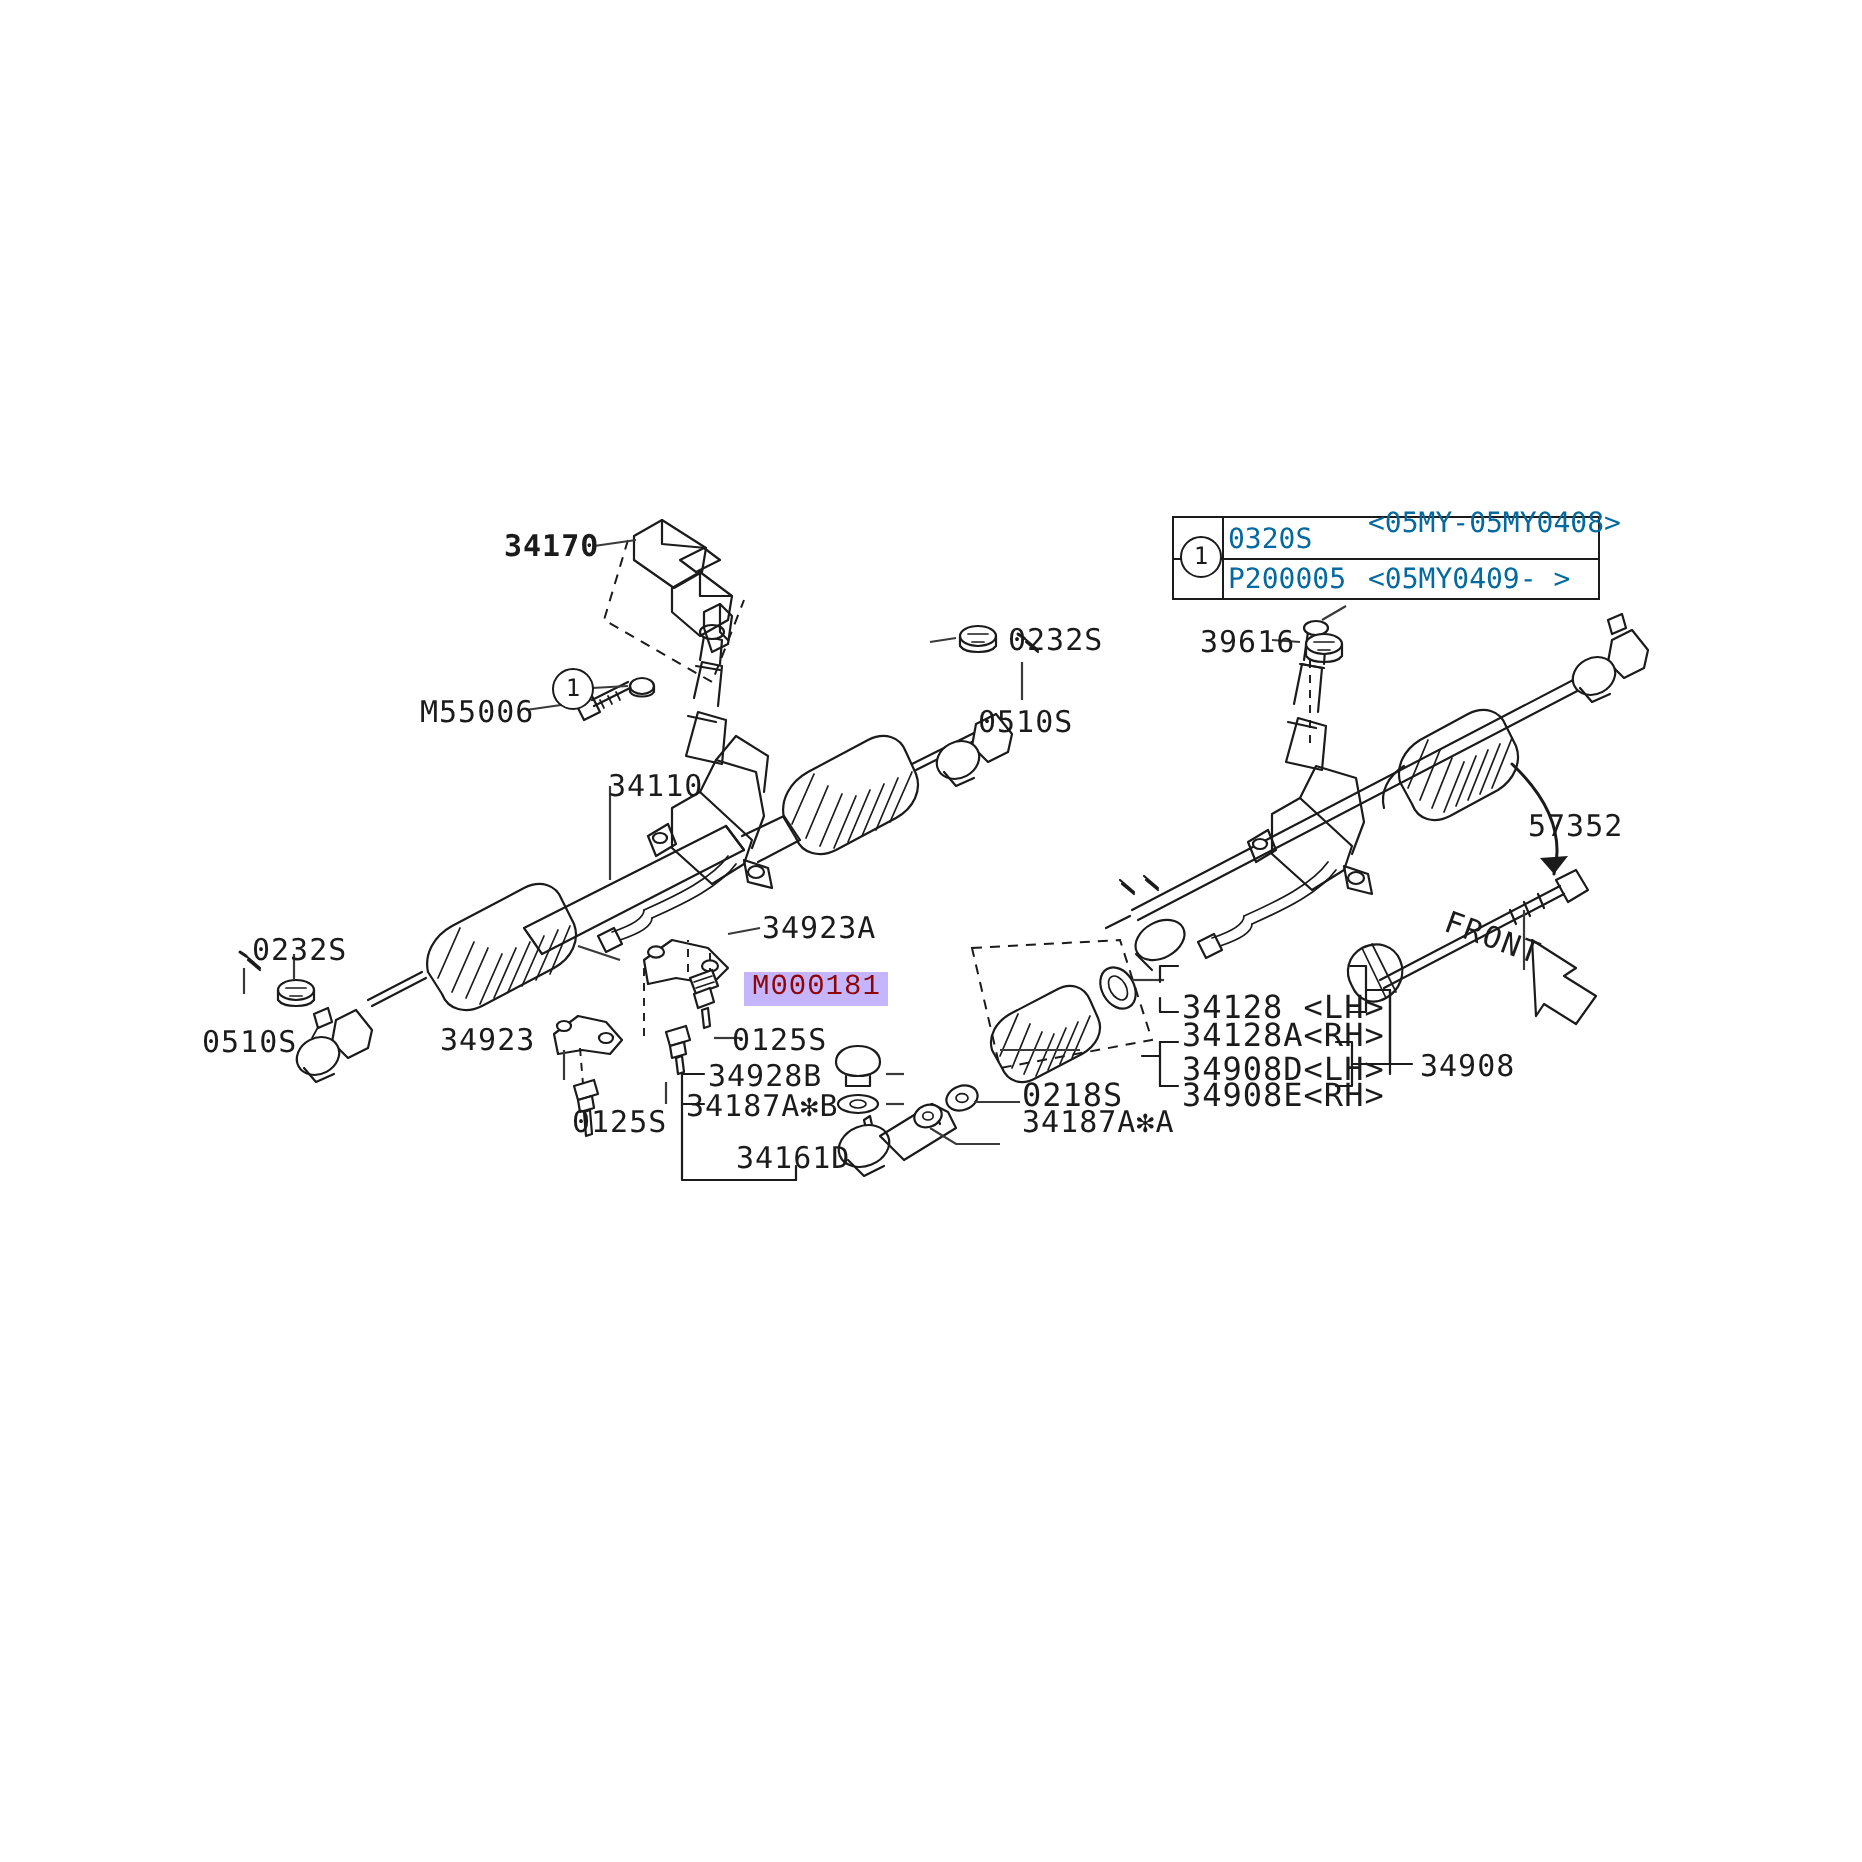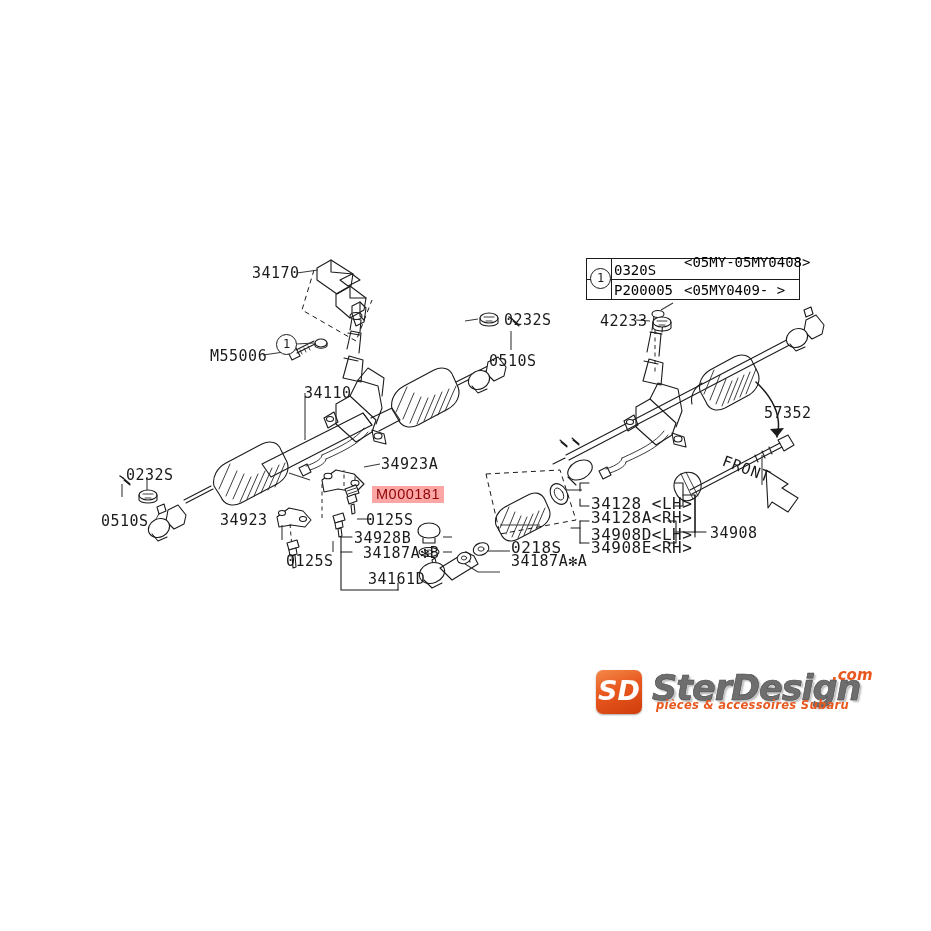--- a/index.html
+++ b/index.html
@@ -12,30 +12,30 @@
   svg.layer{position:absolute;left:0;top:0;width:931px;height:931px;}
 
   .lbl{position:absolute;white-space:nowrap;font-size:15px;letter-spacing:0.5px;
        color:#1b1b1b;font-family:"DejaVu Sans Mono","Liberation Mono",monospace;}
   .lbl.sm{font-size:16px;}
 
   .tablebox{position:absolute;border:1.4px solid #1b1b1b;background:#fff;}
   .tablebox .rowline{position:absolute;left:0;right:0;height:0;border-top:1.2px solid #1b1b1b;}
   .tablebox .colline{position:absolute;top:0;bottom:0;width:0;border-left:1.2px solid #1b1b1b;}
   .tcell{position:absolute;font-size:14px;white-space:nowrap;
-         font-family:"DejaVu Sans Mono","Liberation Mono",monospace;color:#000000;}
+         font-family:"DejaVu Sans Mono","Liberation Mono",monospace;color:#0369a1;}
 
   .circnum{position:absolute;width:19px;height:19px;border:1.3px solid #1b1b1b;
            border-radius:50%;font-size:12px;line-height:19px;text-align:center;
            background:#fff;color:#1b1b1b;
            font-family:"DejaVu Sans Mono","Liberation Mono",monospace;}
 
-  .hl{position:absolute;background:#fca5a5;color:#8d0505;font-size:14.5px;
+  .hl{position:absolute;background:#c4b5fd;color:#8d0505;font-size:14.5px;
       letter-spacing:0.5px;padding:1px 4px 2px 4px;line-height:14px;
-      font-family:Liberation Sans, sans-serif;}
+      font-family:Liberation Mono, monospace;}
 
   .frontlbl{position:absolute;font-size:15px;letter-spacing:1px;
             transform:rotate(20deg);transform-origin:left top;color:#1b1b1b;
             font-family:"DejaVu Sans Mono","Liberation Mono",monospace;}
 
   
   #wm{position:absolute;left:596px;top:666px;width:288px;height:54px;}
   #wmbadge{position:absolute;left:0;top:4px;width:46px;height:44px;
            background:linear-gradient(160deg,#f4894a 0%,#e8581e 45%,#cf3d0c 100%);
            border-radius:7px;box-shadow:0 1px 2px rgba(0,0,0,.35);}
@@ -409,21 +409,21 @@
   <div class="tablebox" id="vtable" style="left:586px;top:258px;width:212px;height:40px;">
     <div class="colline" style="left:24px;"></div>
     <div class="rowline" style="top:20px;"></div>
   </div>
   <div class="circnum" style="left:590px;top:268px;">1</div>
   <div class="tcell" style="left:614px;top:262px;">0320S</div>
   <div class="tcell" style="left:684px;top:254px;">&lt;05MY-05MY0408&gt;</div>
   <div class="tcell" style="left:614px;top:282px;">P200005</div>
   <div class="tcell" style="left:684px;top:282px;">&lt;05MY0409-      &gt;</div>
 
-  <div class="lbl" style="left:252px;top:264px;">34170</div>
+  <div class="lbl" style="left:252px;top:264px;font-weight:bold;">34170</div>
 
   <div class="lbl" style="left:210px;top:347px;">M55006</div>
 
   <div class="circnum" style="left:276px;top:334px;">1</div>
 
   <div class="lbl" style="left:284px;top:384px;margin-left:20px;">34110</div>
 
   <div class="lbl" style="left:504px;top:311px;">0232S</div>
 
   <div class="lbl" style="left:489px;top:352px;">0510S</div>
@@ -435,48 +435,40 @@
   <div class="lbl" style="left:220px;top:511px;text-align:center;">34923</div>
 
   <div class="lbl" style="left:381px;top:455px;">34923A</div>
 
   <div class="lbl" style="left:366px;top:511px;">0125S</div>
 
   <div class="lbl" style="left:286px;top:552px;">0125S</div>
 
   <div class="lbl" style="left:354px;top:529px;">34928B</div>
 
-  <div class="lbl" style="left:343px;top:544px;padding-left:20px;">34187A✻B</div>
+  <div class="lbl" style="left:343px;top:544px;">34187A✻B</div>
 
   <div class="lbl" style="left:368px;top:570px;">34161D</div>
 
   <div class="lbl" style="left:511px;top:552px;">34187A✻A</div>
 
   <div class="lbl sm" style="left:511px;top:538px;">0218S</div>
 
   <div class="lbl sm" style="left:591px;top:494px;">34128  &lt;LH&gt;</div>
 
   <div class="lbl sm" style="left:591px;top:508px;">34128A&lt;RH&gt;</div>
 
   <div class="lbl sm" style="left:591px;top:525px;">34908D&lt;LH&gt;</div>
 
   <div class="lbl sm" style="left:591px;top:538px;">34908E&lt;RH&gt;</div>
 
   <div class="lbl" style="left:710px;top:524px;">34908</div>
 
-  <div class="lbl" style="left:600px;top:312px;">42233</div>
+  <div class="lbl" style="left:600px;top:312px;">39616</div>
 
   <div class="lbl" style="left:764px;top:404px;">57352</div>
 
   <div class="frontlbl" style="left:726px;top:452px;">FRONT</div>
 
   <div class="hl" style="left:372px;top:486px;">M000181</div>
 
-  <div id="wm">
-    <div id="wmbadge">
-      <span>SD</span>
-    </div>
-    <div id="wmname">SterDesign</div>
-    <div id="wmcom">.com</div>
-    <div id="wmtag">pièces &amp; accessoires Subaru</div>
-  </div>
 
 </div>
 
 </body></html>

